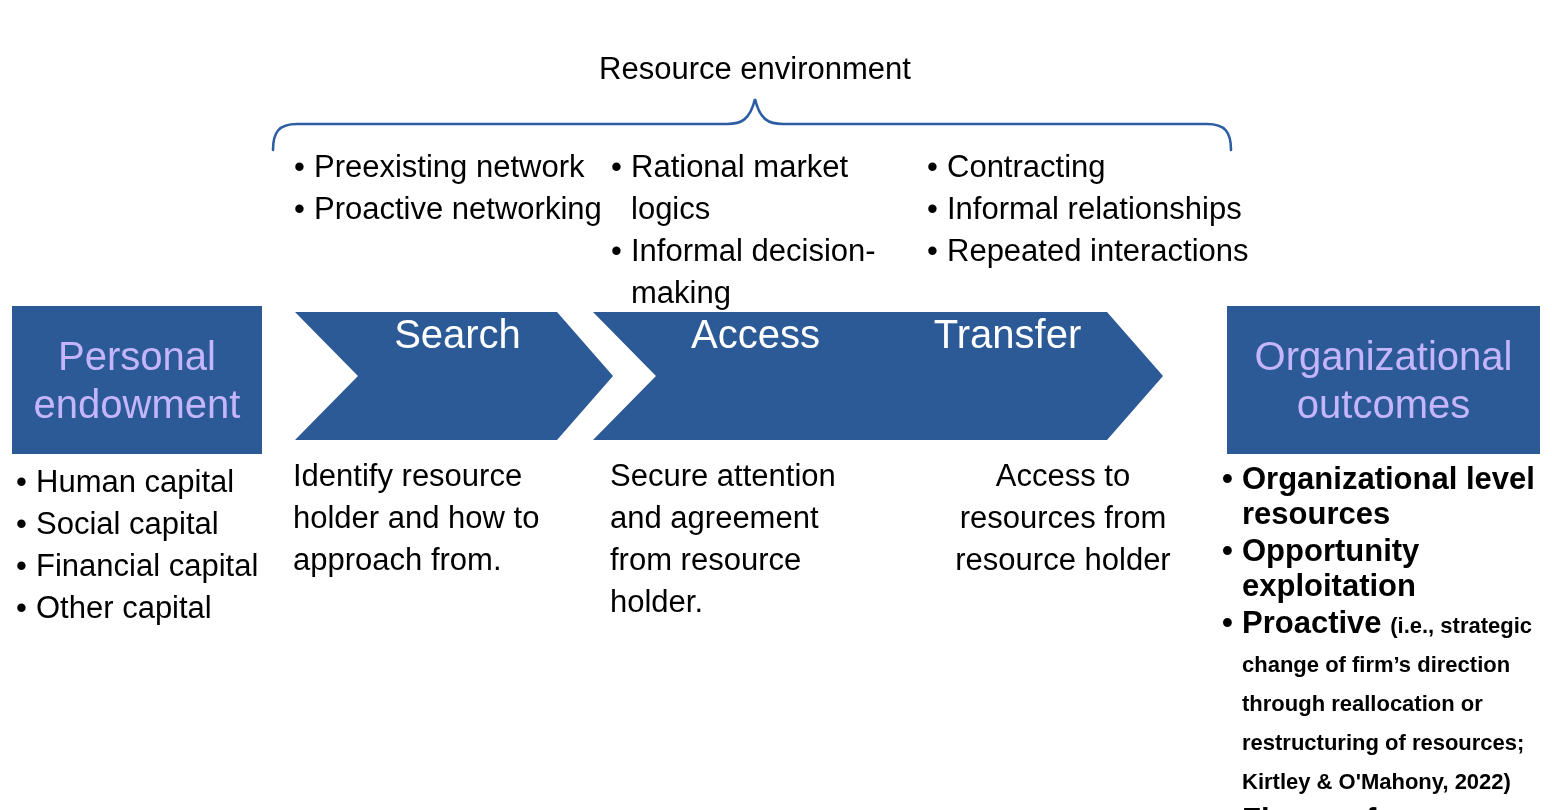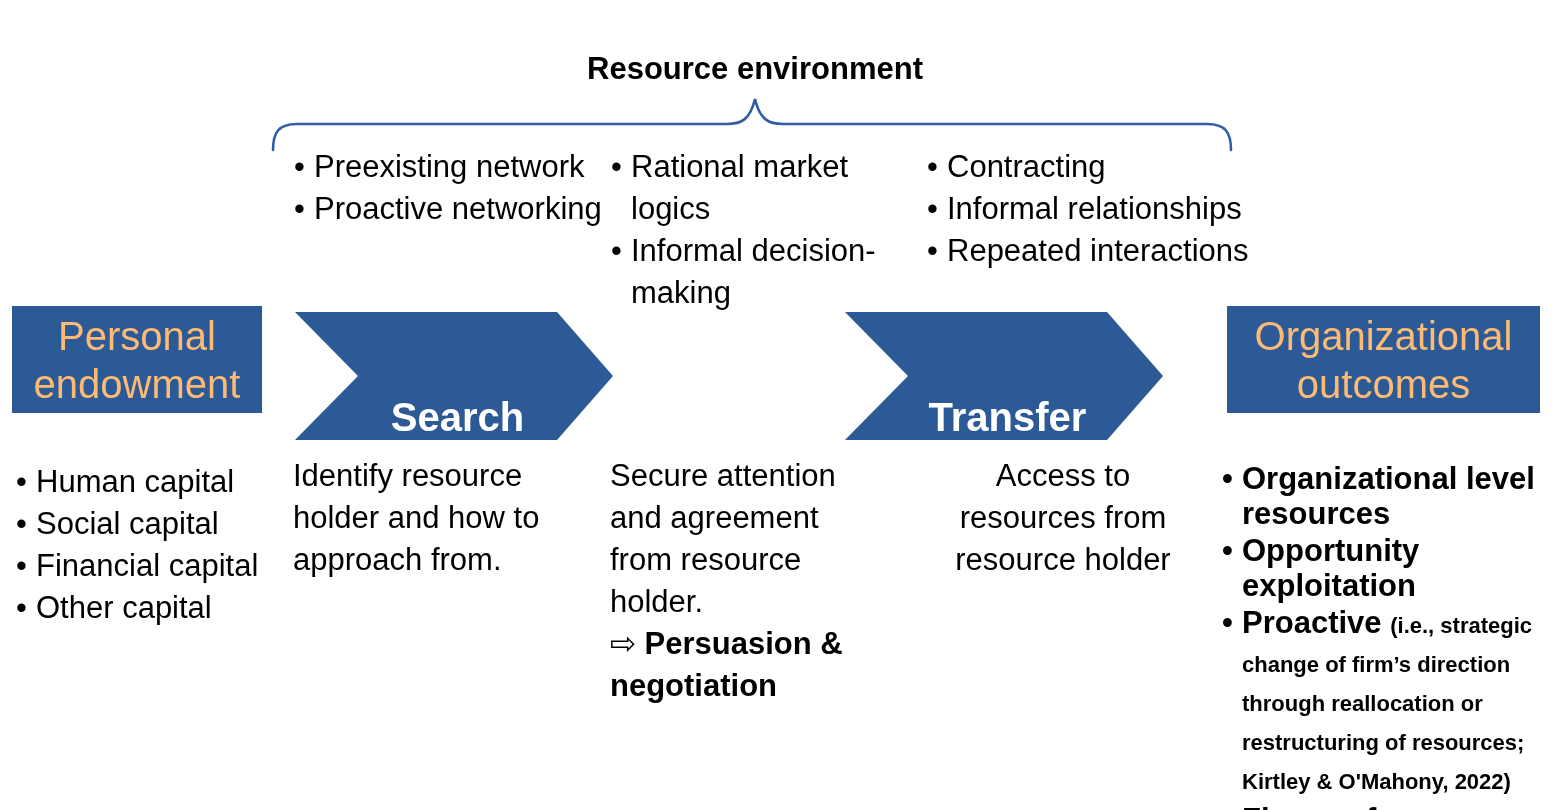--- a/index.html
+++ b/index.html
@@ -14,51 +14,51 @@
     background:#ffffff;
     font-family:"Liberation Sans","DejaVu Sans",sans-serif;
     color:var(--ink);
     overflow:hidden;
   }
   .pre{white-space:pre-line;}
 
   
   .re-title{
     position:absolute;left:555px;top:50px;width:400px;
-    text-align:center;font-size:31px;line-height:37px;font-weight:bold;
+    text-align:center;font-size:31px;line-height:37px;
   }
   .brace{position:absolute;left:271px;top:94px;width:962px;height:60px;}
 
   
   ul.blist{
     list-style:none;margin:6px;padding:0;
     position:absolute;font-size:31px;line-height:42px;
   }
   ul.blist li{padding-left:20px;text-indent:-20px;}
   ul.blist li::before{content:"•";display:inline-block;width:20px;text-indent:0;}
   .tl-search{left:288px;top:140px;width:310px;}
   .tl-access{left:605px;top:140px;width:290px;}
   .tl-transfer{left:921px;top:140px;width:340px;}
 
   
   .stagebox{
-    position:absolute;top:306px;height:107px;
-    background:var(--shape-blue);color:#fdba74;
+    position:absolute;top:306px;height:148px;
+    background:var(--shape-blue);color:#c4b5fd;
     display:flex;align-items:center;justify-content:center;
     text-align:center;font-size:40px;line-height:48px;
   }
   .box-endowment{left:12px;width:250px;}
   .box-outcomes{left:1227px;width:313px;}
   .chev{
     position:absolute;top:312px;width:318px;height:128px;
     background:var(--shape-blue);
     clip-path:polygon(0% 0%,82.4% 0%,100% 50%,82.4% 100%,0% 100%,19.8% 50%);
     color:#ffffff;font-size:40px;
-    display:flex;align-items:flex-end;justify-content:center;
-    padding-left:63px;padding-right:56px;box-sizing:border-box;font-weight:bold;
+    display:flex;align-items:flex-start;justify-content:center;
+    padding-left:63px;padding-right:56px;box-sizing:border-box;
   }
   .chev-search{left:295px;}
   .chev-access{left:593px;}
   .chev-transfer{left:845px;}
 
   
   .endow-list{left:10px;top:455px;width:280px;}
   .desc{
     position:absolute;top:455px;
     font-size:31px;line-height:42px;
@@ -105,20 +105,23 @@
   </ul>
 
   <div class="stagebox box-endowment">
     <span class="pre">Personal
 endowment</span>
   </div>
 
   <div class="chev chev-search">
     <span>Search</span>
   </div>
+  <div class="chev chev-access">
+    <span>Access</span>
+  </div>
   <div class="chev chev-transfer">
     <span>Transfer</span>
   </div>
 
   <div class="stagebox box-outcomes">
     <span class="pre">Organizational
 outcomes</span>
   </div>
 
   <ul class="blist endow-list">
@@ -130,22 +133,20 @@
 
   <div class="desc desc-search pre">Identify resource
 holder and how to
 approach from.</div>
 
   <div class="desc desc-access">
     <div class="pre">Secure attention
 and agreement
 from resource
 holder.</div>
-    <div class="note-line pre"><span>⇨</span> <b>Persuasion &amp;
-negotiation</b></div>
   </div>
 
   <div class="desc desc-transfer pre">Access to
 resources from
 resource holder</div>
 
   <ul class="outcomes">
     <li><span class="pre">Organizational level
 resources</span></li>
     <li><span class="pre">Opportunity

